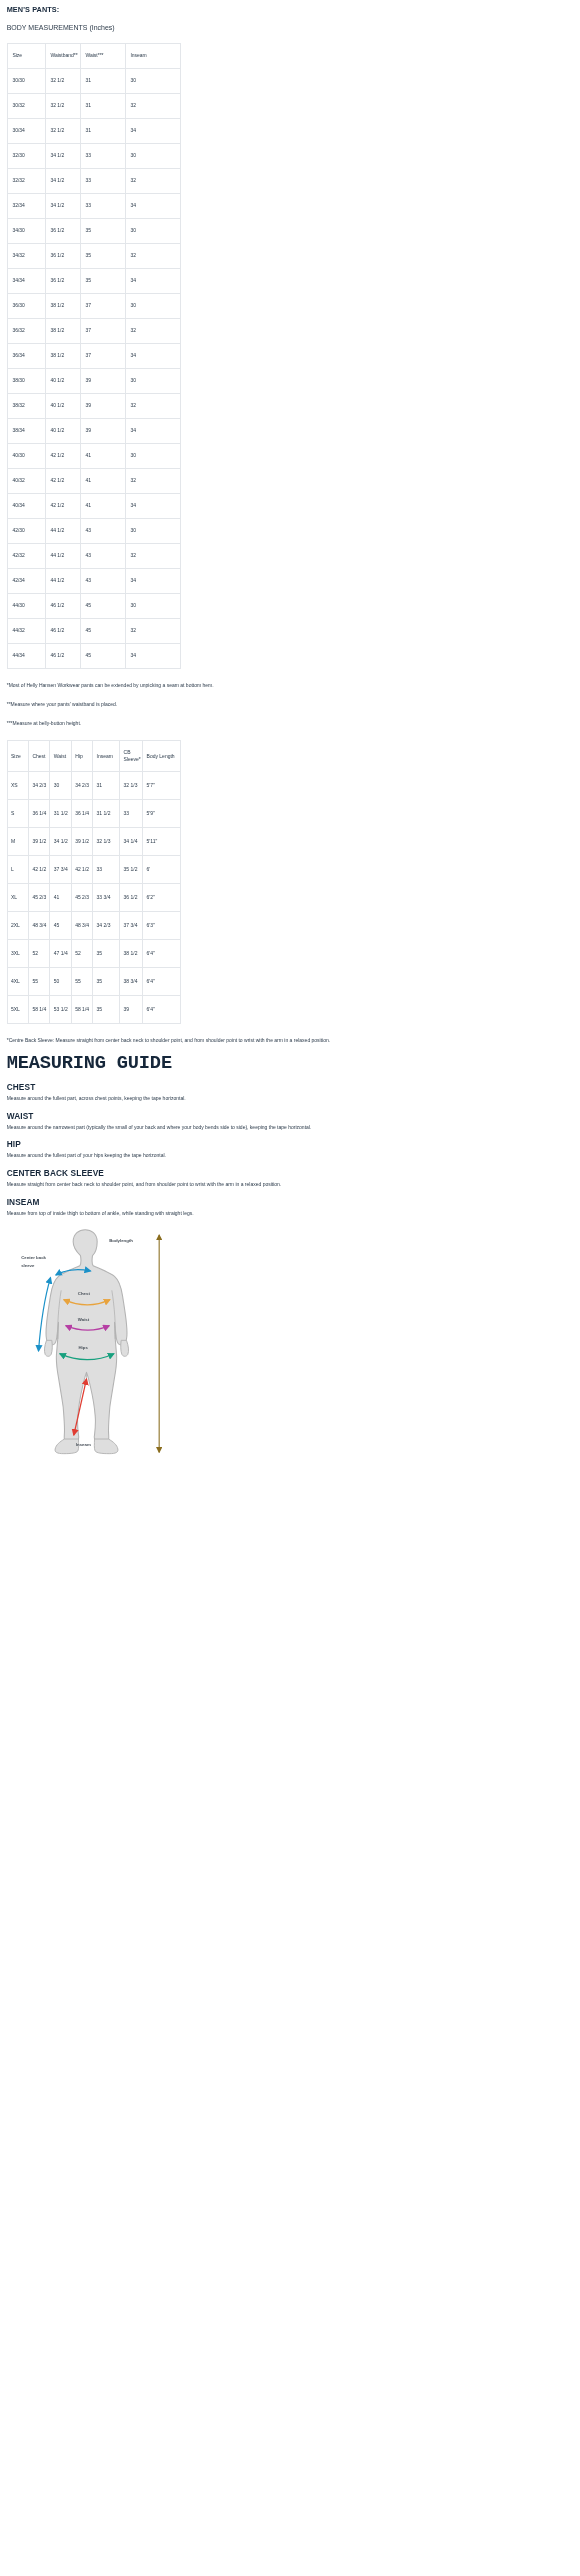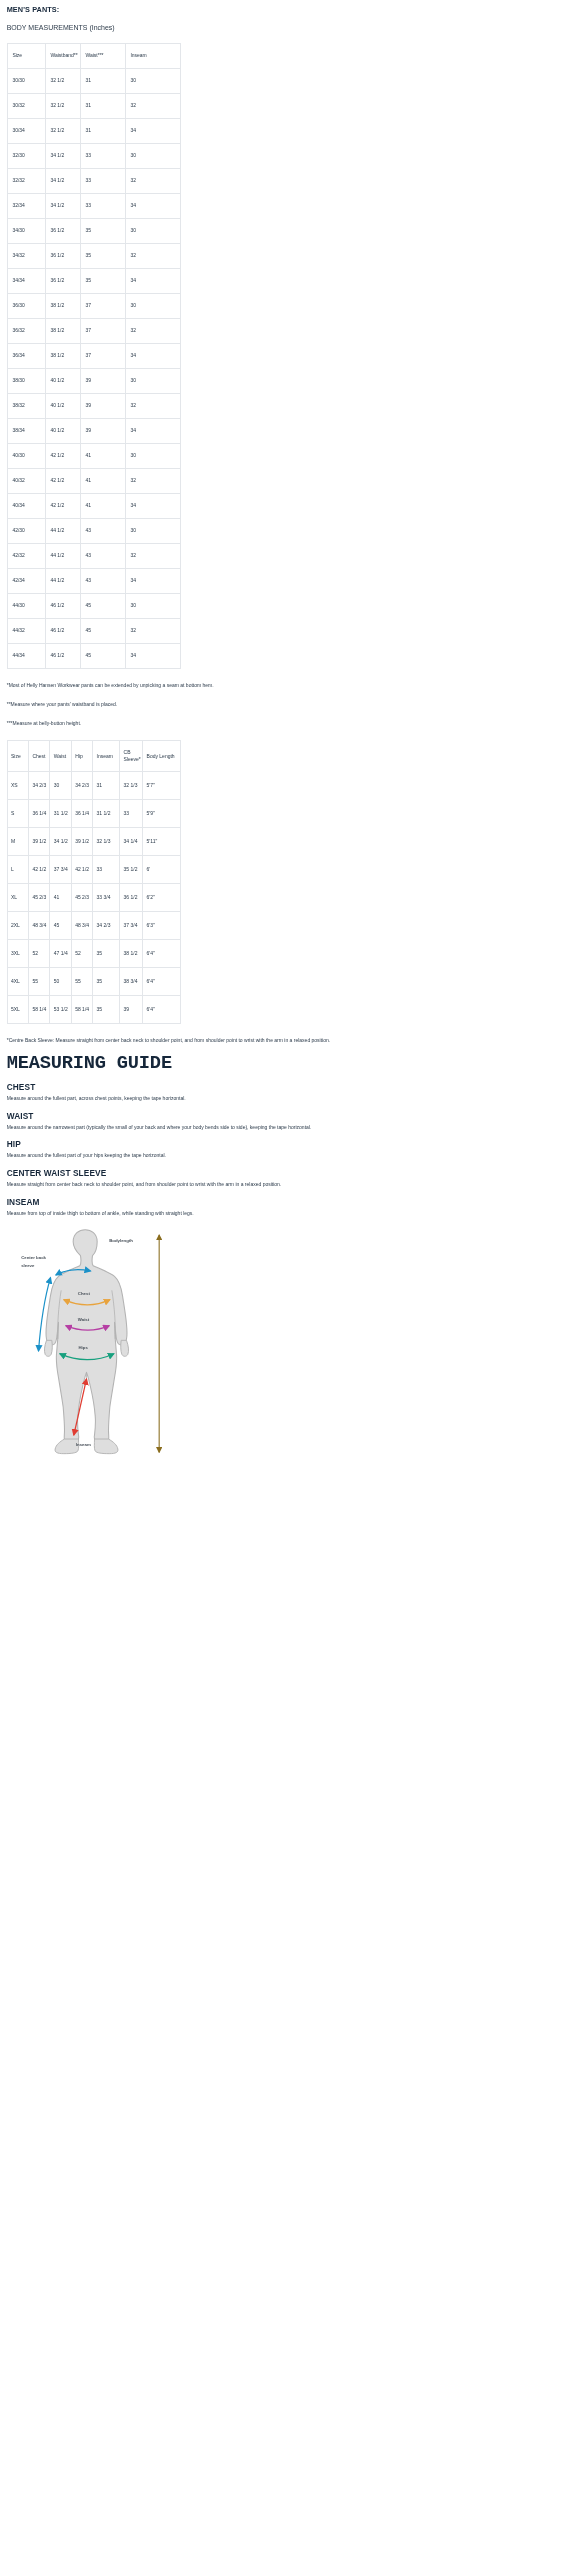--- a/index.html
+++ b/index.html
@@ -414,21 +414,21 @@
     <p class="note first">*Centre Back Sleeve: Measure straight from center back neck to shoulder point, and from shoulder point to wrist with the arm in a relaxed position.</p>
 
     <h1 class="mg-title">MEASURING GUIDE</h1>
     <div id="mg-entries">
         <h2 class="mg-h">CHEST</h2>
         <p class="mg-p">Measure around the fullest part, across chest points, keeping the tape horizontal.</p>
         <h2 class="mg-h">WAIST</h2>
         <p class="mg-p">Measure around the narrowest part (typically the small of your back and where your body bends side to side), keeping the tape horizontal.</p>
         <h2 class="mg-h">HIP</h2>
         <p class="mg-p">Measure around the fullest part of your hips keeping the tape horizontal.</p>
-        <h2 class="mg-h">CENTER WAIST SLEEVE</h2>
+        <h2 class="mg-h">CENTER BACK SLEEVE</h2>
         <p class="mg-p">Measure straight from center back neck to shoulder point, and from shoulder point to wrist with the arm in a relaxed position.</p>
         <h2 class="mg-h">INSEAM</h2>
         <p class="mg-p">Measure from top of inside thigh to bottom of ankle, while standing with straight legs.</p>
       </div>
 
     <div class="figure-wrap">
       <svg width="207" height="230" viewBox="0 0 310 345" xmlns="http://www.w3.org/2000/svg">
 
         <g>
           <path d="M96,22 C96,10 105,4 114,4 C123,4 132,10 132,22 C132,32 129,39 125,43

